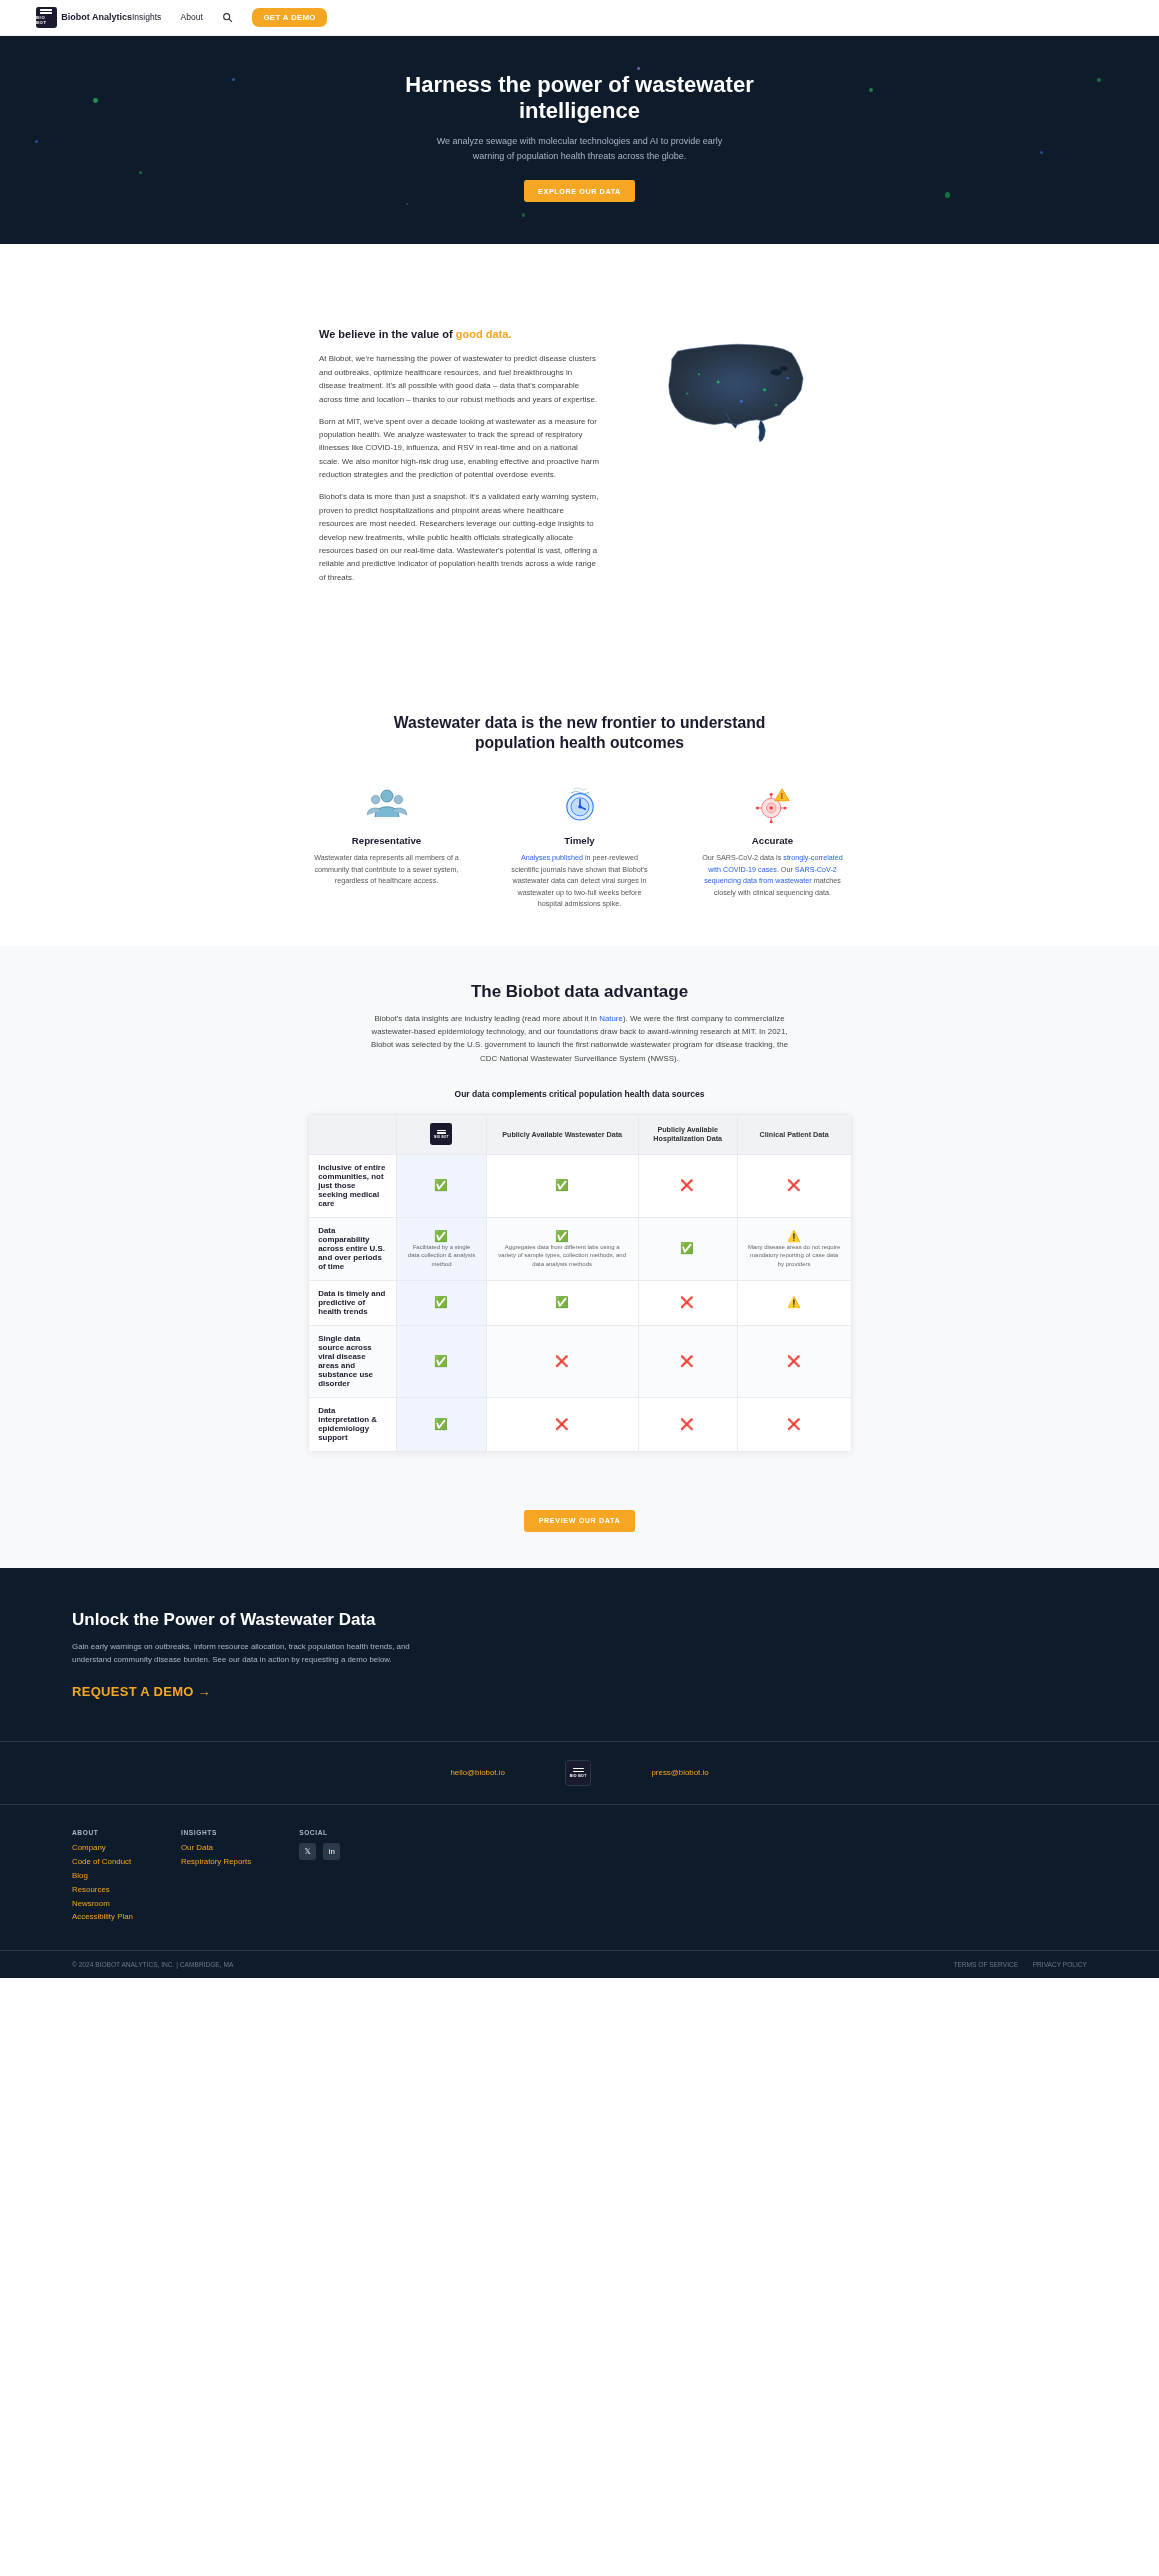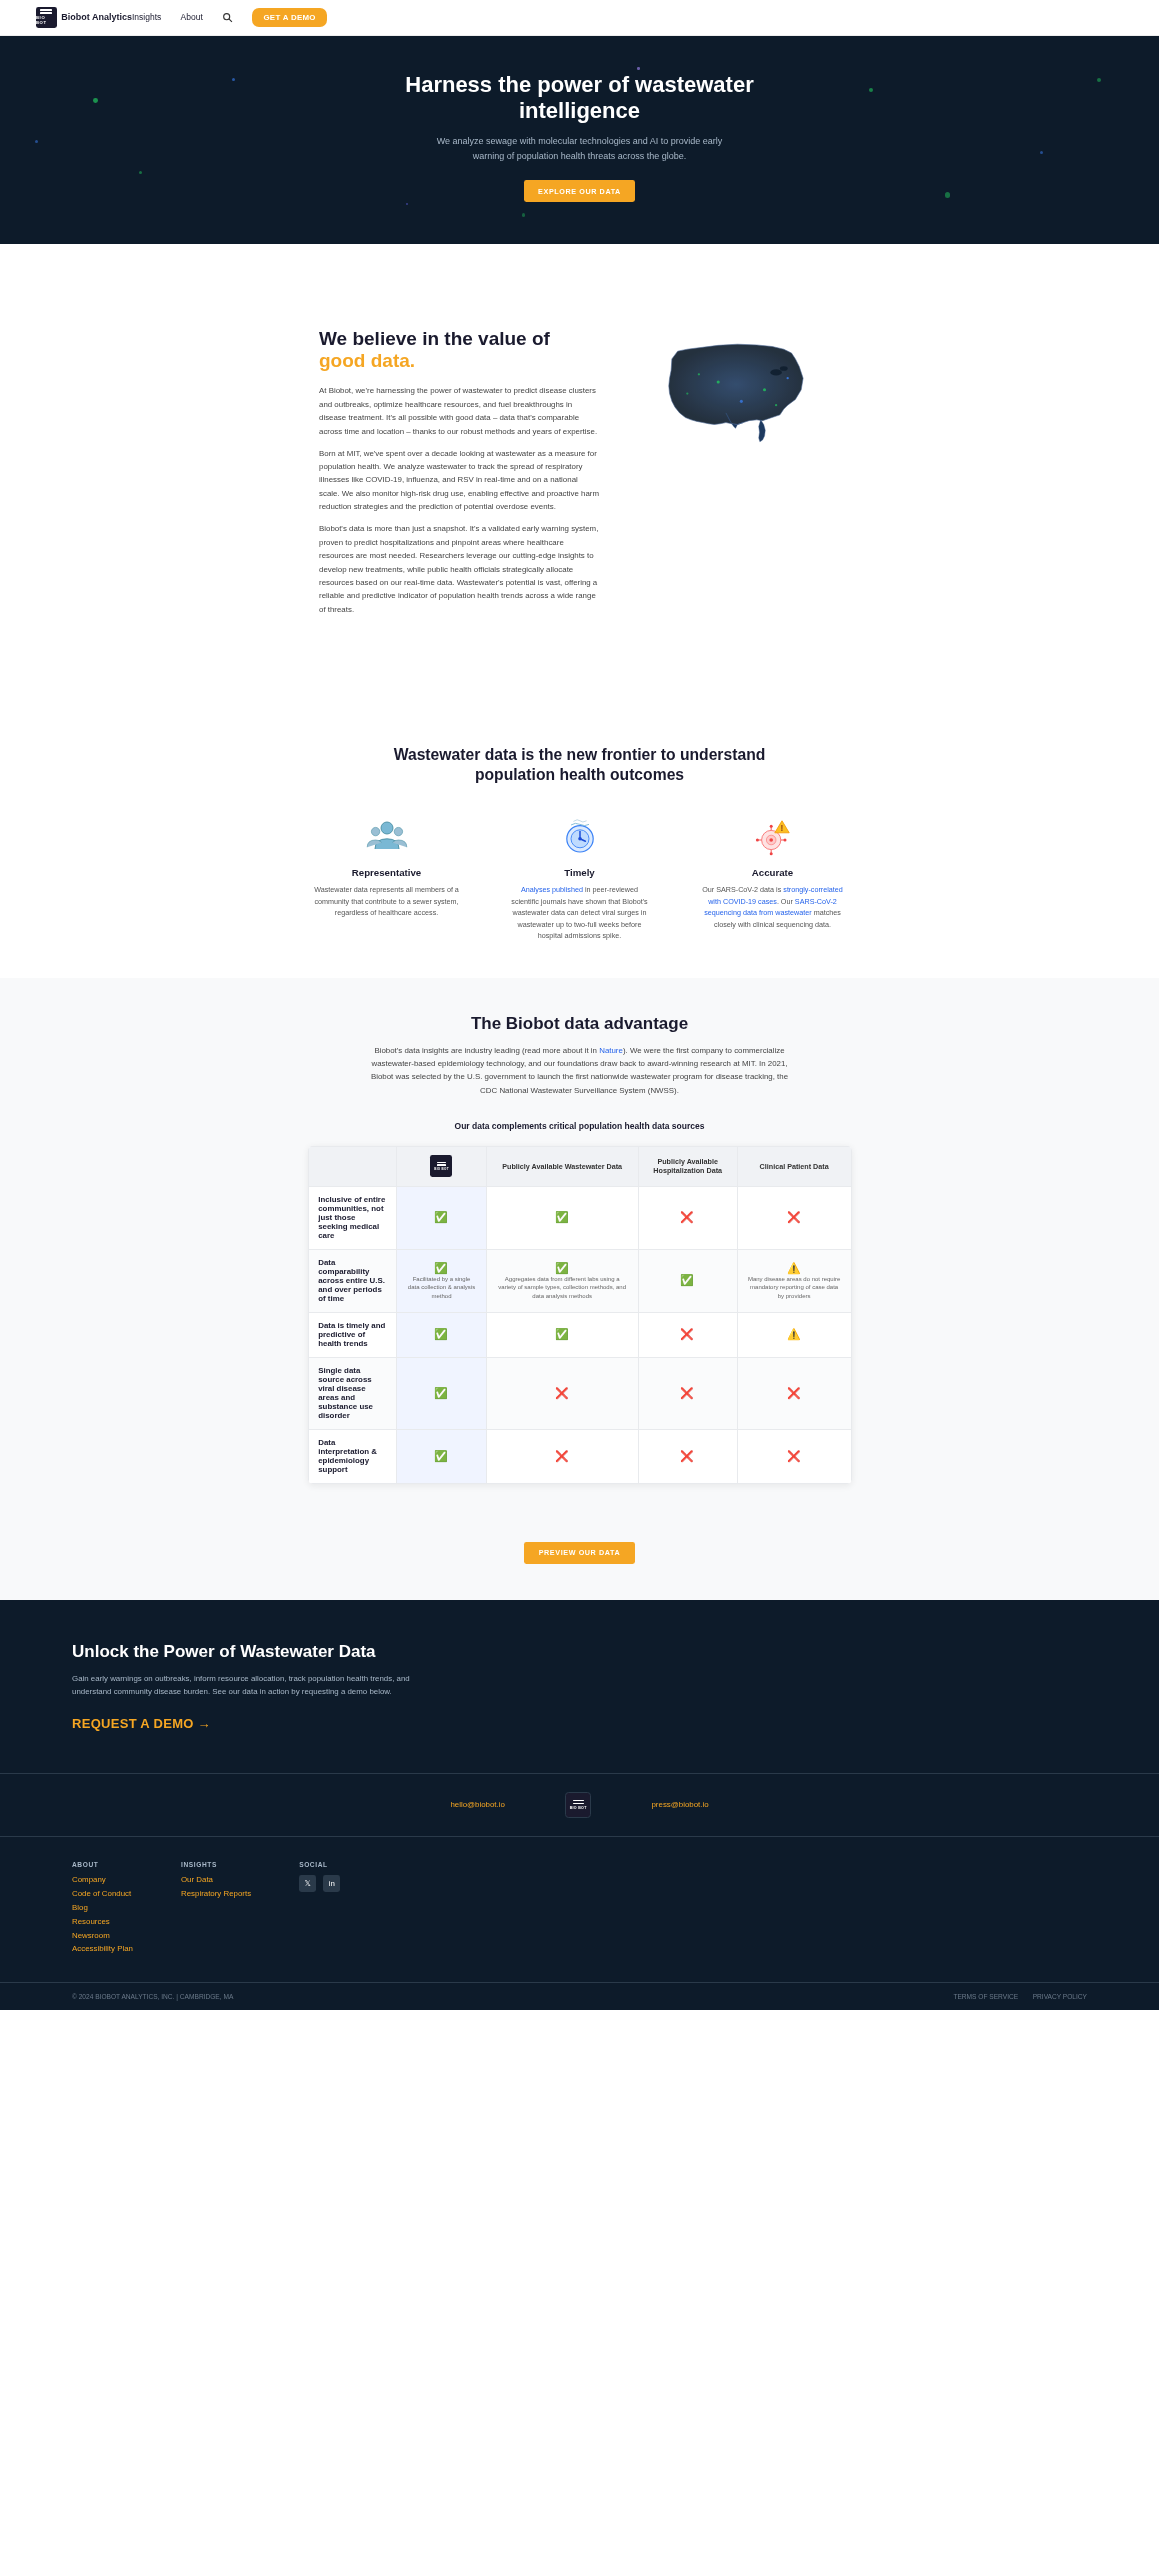--- a/index.html
+++ b/index.html
@@ -43,21 +43,21 @@
       border-radius: 2.4px; font-weight: 700; font-size: 7.2px; cursor: pointer;
       letter-spacing: 0.6px; text-transform: uppercase; position: relative; z-index: 1;
     }
 
     
     .good-data-section {
       padding: 42px 72px; display: flex; gap: 36px; align-items: flex-start;
       max-width: 665px; margin: 0 auto;
     }
     .good-data-text { flex: 1; }
-    .good-data-text h2 { font-size: 19px; font-weight: 600; margin-bottom: 12px; color: #1a1a2e; }
+    .good-data-text h2 { font-size: 11px; font-weight: 600; margin-bottom: 12px; color: #1a1a2e; }
     .good-data-text h2 .highlight { color: #f5a623; }
     .good-data-text p { font-size: 7.9px; line-height: 1.7; color: #444; margin-bottom: 8.5px; }
     .good-data-map { flex: 0 0 205px; display: flex; align-items: center; justify-content: center; }
     .us-map-svg { width: 193px; }
 
     
     .frontier-section {
       background: #fff; padding: 36px 24px; text-align: center;
     }
     .frontier-section h2 { font-size: 15.7px; font-weight: 700; max-width: 411px; margin: 0 auto 30px; color: #1a1a2e; line-height: 1.3; }

